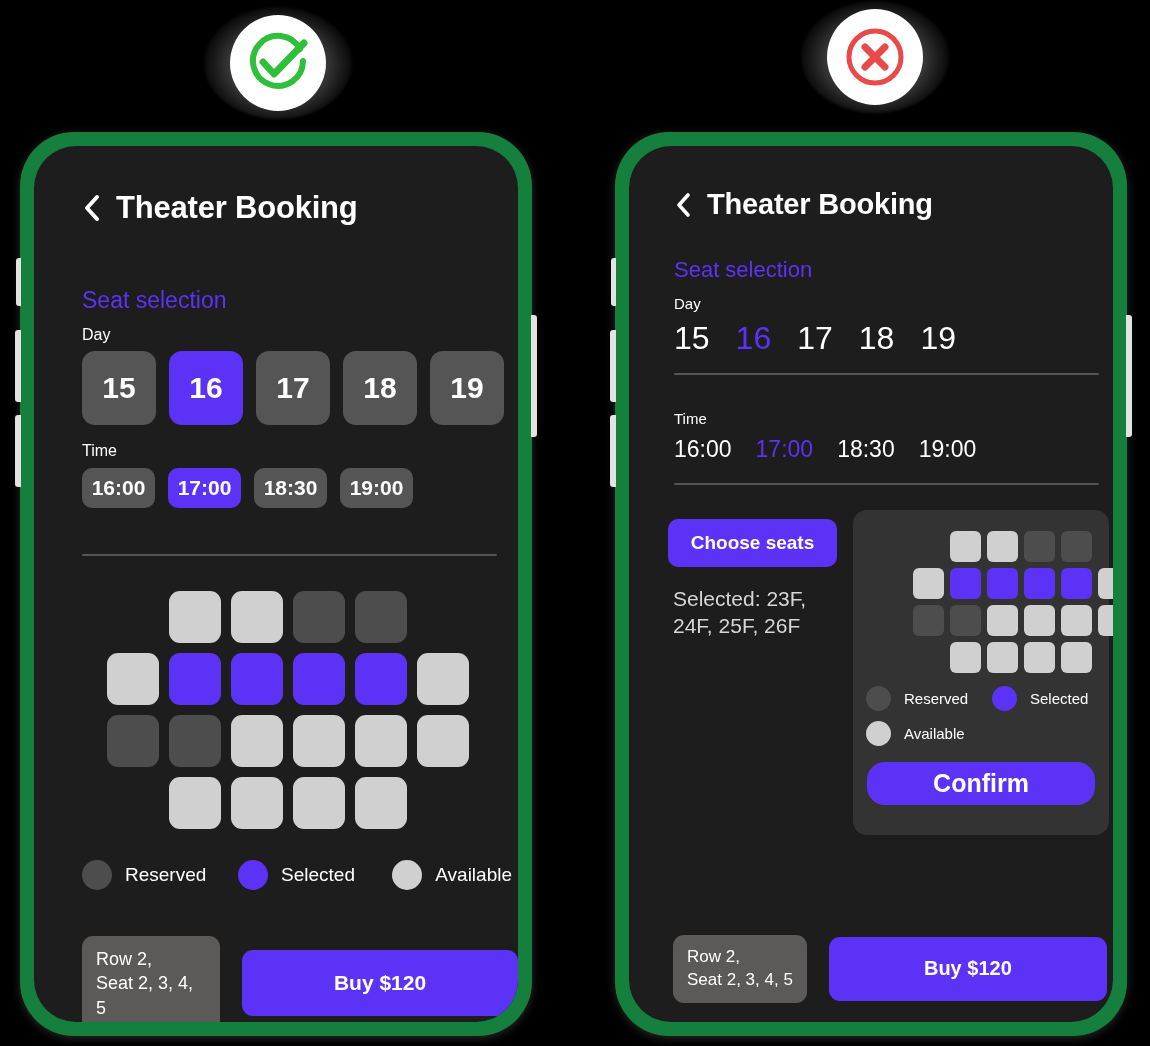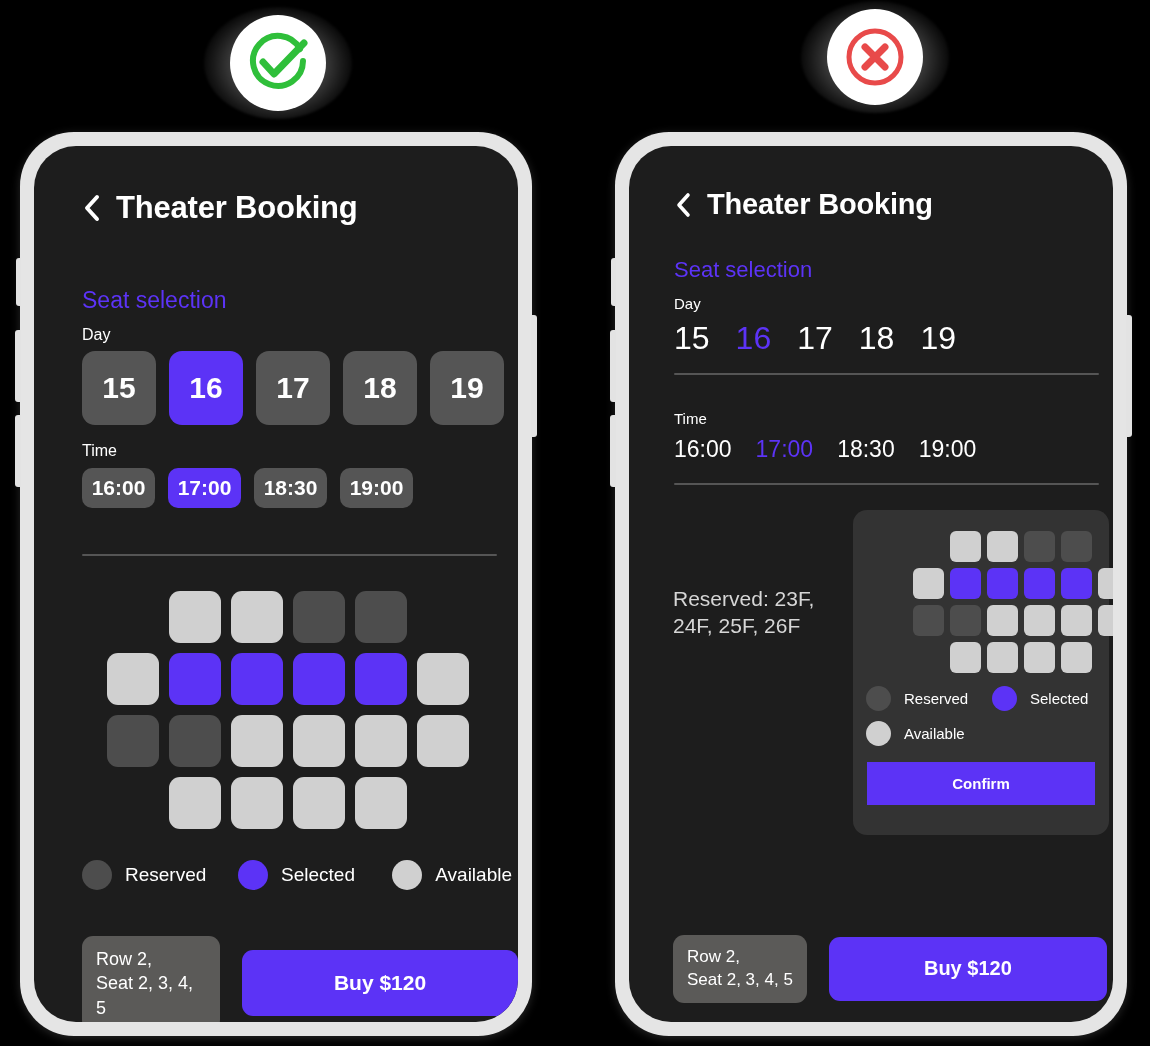--- a/index.html
+++ b/index.html
@@ -23,21 +23,21 @@
   .badge-circle {
     position: absolute; left: 50%; top: 50%;
     width: 96px; height: 96px; transform: translate(-50%,-50%);
     background: #fff; border-radius: 50%;
     display: flex; align-items: center; justify-content: center;
   }
 
   
   .phone {
     position: absolute;
-    background: #e5e5e5;
+    background: #15803d;
     border-radius: 54px;
     box-shadow: 0 2px 10px rgba(255,255,255,.16);
   }
   .phone-screen {
     position: absolute; left: 14px; top: 14px; right: 14px; bottom: 14px;
     background: #1d1d1d;
     border-radius: 42px;
     overflow: hidden;
   }
   .side-btn { position: absolute; background: #e3e3e3; }
@@ -137,22 +137,22 @@
   }
   .minigrid { position: absolute; left: 57px; top: 18px; display: grid; grid-template-columns: repeat(6, 37px); }
   .minigrid .cell { width: 37px; height: 37px; display: flex; align-items: center; justify-content: center; }
   .miniseat { width: 31px; height: 31px; border-radius: 6px; }
   .r-legend { position: absolute; left: 13px; top: 176px; width: 236px; }
   .r-legend-row { display: flex; align-items: center; }
   .r-legend .legend-dot { width: 25px; height: 25px; }
   .r-legend .legend-text { font-size: 15px; }
   .confirm-btn {
     position: absolute; left: 14px; top: 252px; width: 228px; height: 43px;
-    border-radius: 0; background: #5c33f6; color: #fff;
-    font-size: 15px; font-weight: bold;
+    border-radius: 18px; background: #5c33f6; color: #fff;
+    font-size: 25px; font-weight: bold;
     display: flex; align-items: center; justify-content: center;
   }
   .r-bottom { position: absolute; left: 44px; top: 789px; display: flex; align-items: center; gap: 22px; }
   .r-bottom .seatinfo { font-size: 17px; }
   .r-bottom .buy-btn { width: 278px; height: 64px; font-size: 20px; }
 </style>
 </head>
 <body>
 
 <div class="stage">
@@ -346,21 +346,22 @@
 
         <div class="field-label r-timelabel">Time</div>
         <div class="r-timerow">
           <div class="time-txt">16:00</div>
           <div class="time-txt sel">17:00</div>
           <div class="time-txt">18:30</div>
           <div class="time-txt">19:00</div>
         </div>
         <div class="divider r-div2"></div>
 
-        <div class="r-selected">Reserved: 23F, 24F, 25F, 26F</div>
+        <div class="choose-btn">Choose seats</div>
+        <div class="r-selected">Selected: 23F, 24F, 25F, 26F</div>
 
         <div class="seat-panel">
           <div class="minigrid" id="right-seatgrid">
               <div class="cell">
                 <div class="miniseat seat empty" style="width: 31px; height: 31px; border-radius: 6px;"></div>
               </div>
               <div class="cell">
                 <div class="miniseat seat available" style="width: 31px; height: 31px; border-radius: 6px;"></div>
               </div>
               <div class="cell">

